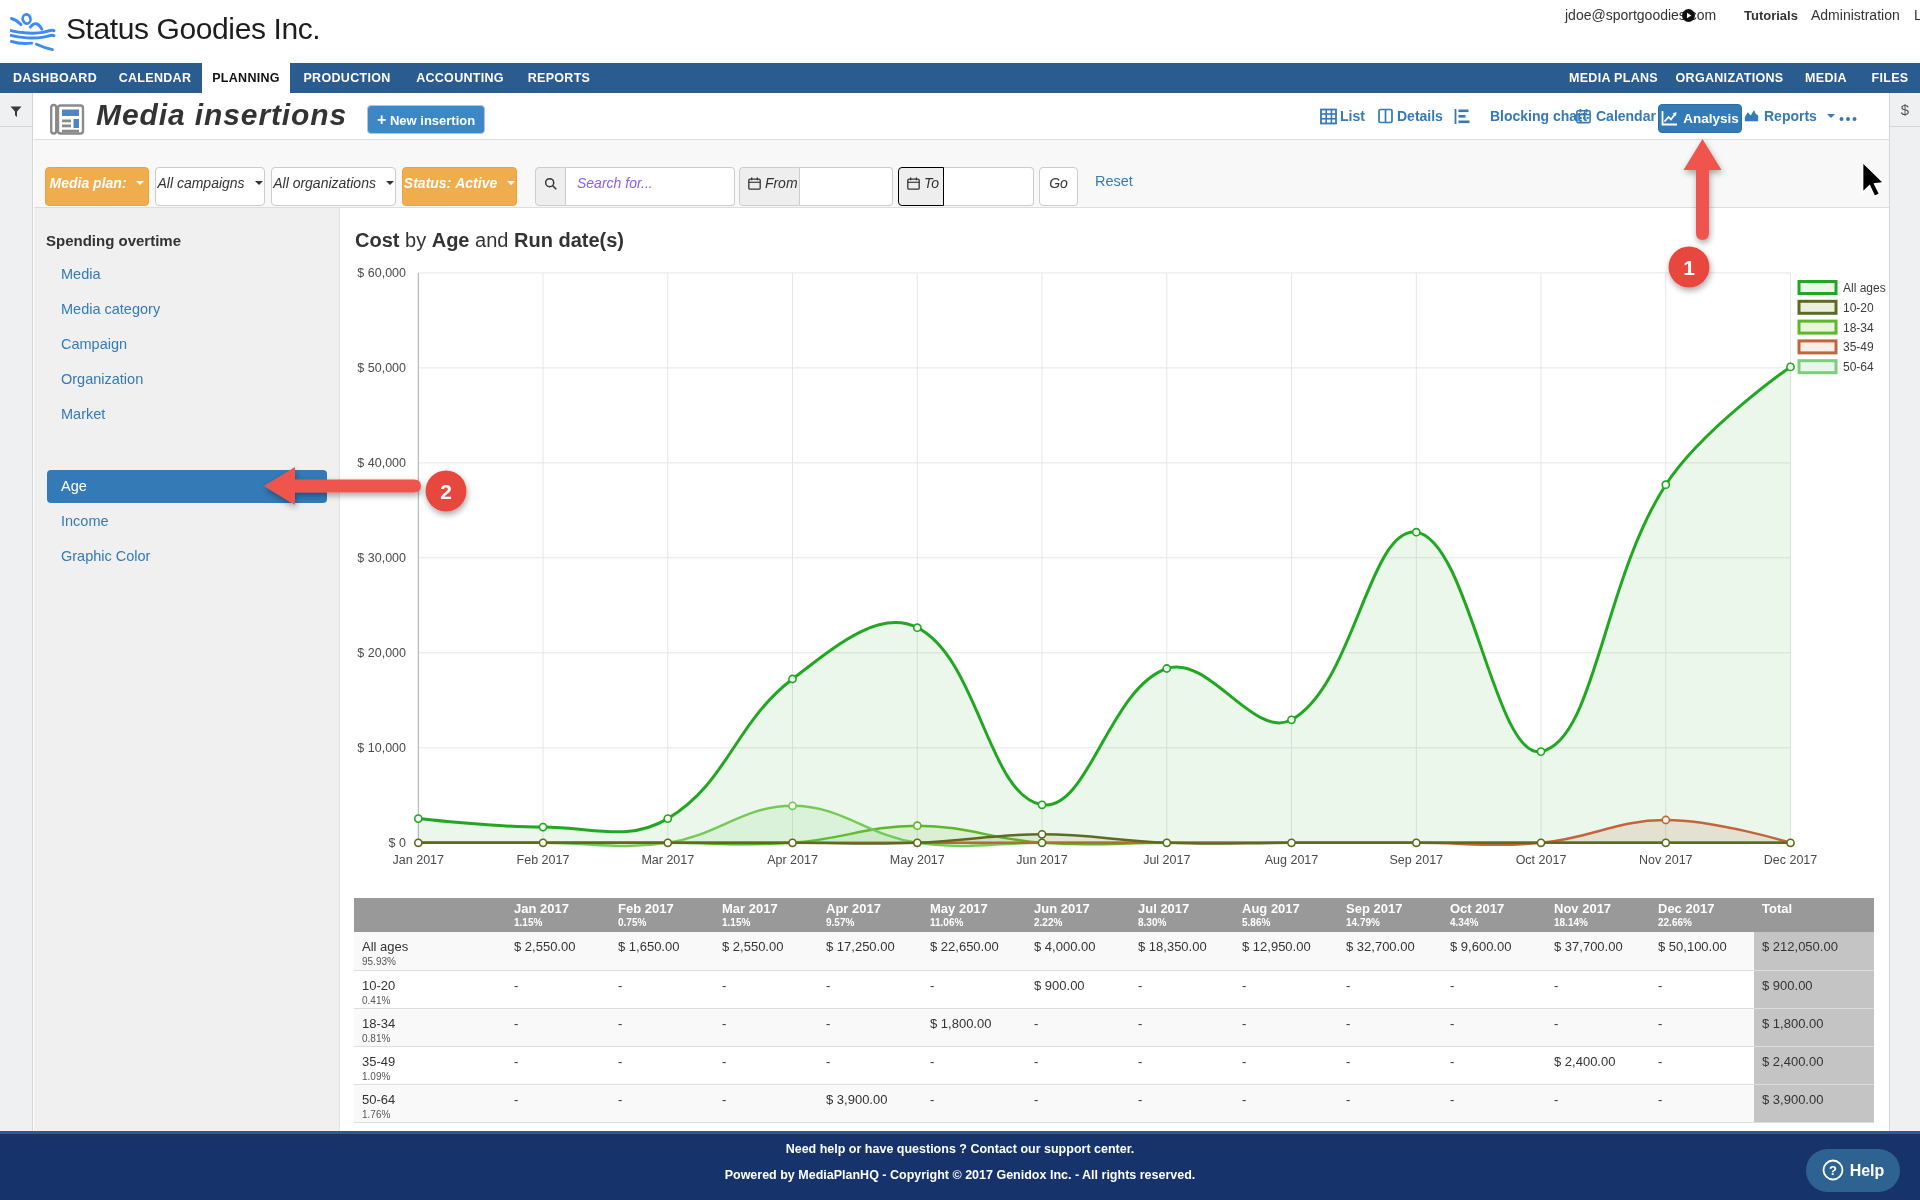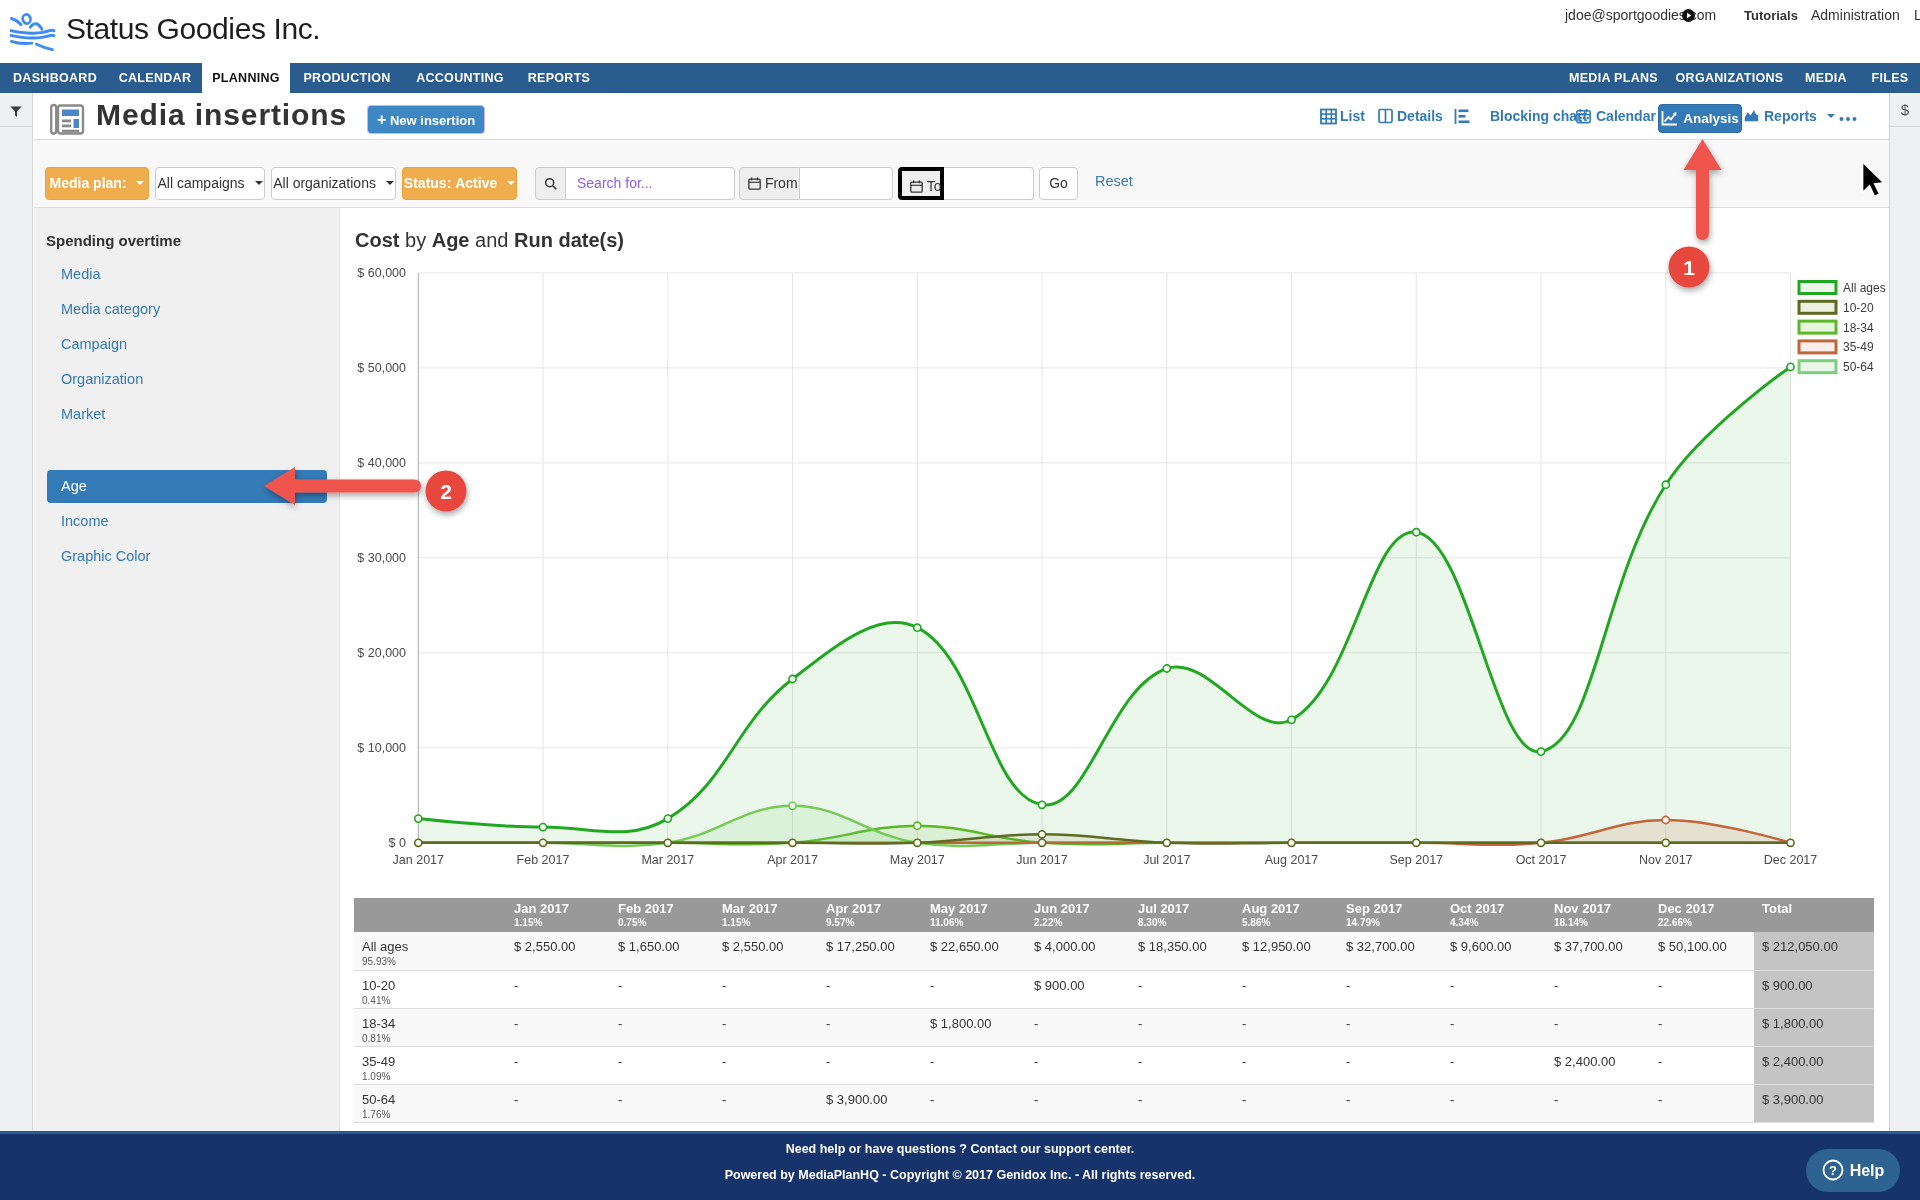--- a/index.html
+++ b/index.html
@@ -18,29 +18,29 @@
 .navtab.act { background:#fff; color:#111; height:31px; }
 
 
 #lstrip { position:absolute; left:0; top:93px; width:33px; height:1038px; background:#eef0f1; border-right:1px solid #d5d5d5; }
 #lstrip .cell { height:34px; border-bottom:1px solid #d5d5d5; position:relative; }
 #rstrip { position:absolute; left:1889px; top:93px; width:31px; height:1038px; background:#eef0f1; border-left:1px solid #d5d5d5; }
 #rstrip .cell { height:34px; border-bottom:1px solid #d5d5d5; text-align:center; line-height:34px; color:#555; font-size:15px; }
 
 
 #toolbar { position:absolute; left:34px; top:93px; width:1855px; height:47px; background:#fff; border-bottom:1px solid #ddd; }
-#pagetitle { position:absolute; left:62px; top:5px; font-size:30px; font-weight:bold; color:#333; letter-spacing:0.9px; }
+#pagetitle { position:absolute; left:62px; top:5px; font-size:30px; font-weight:bold; color:#333; letter-spacing:0.9px;font-style:italic; }
 .tblink { position:absolute; top:15px; font-size:14px; color:#337ab7; font-weight:bold; white-space:nowrap; }
 .tbi { top:15px; }
 #btn-analysis { position:absolute; left:1624px; top:11px; width:84px; height:29px; background:#337ab7; border:1px solid #2e6da4; border-radius:4px; color:#fff; font-size:13.5px; font-weight:bold; text-align:center; line-height:27px; white-space:nowrap; }
 #btn-new { position:absolute; left:333px; top:12px; height:29px; background:#3c87c4; border:1px solid #c4b5fd; border-radius:4px; color:#fff; font-size:13px; font-weight:bold; line-height:27px; padding:0 9px; white-space:nowrap; }
 
 
 #filterbar { position:absolute; left:34px; top:140px; width:1855px; height:68px; background:#f8f8f8; border-bottom:1px solid #ddd; }
-.fbtn { position:absolute; top:27px; height:33px; border-radius:4px; font-size:14px; line-height:31px; }
+.fbtn { position:absolute; top:27px; height:39px; border-radius:4px; font-size:14px; line-height:31px;font-style:italic; }
 .fbtn.orange { background:#f0ad4e; border:1px solid #eea236; color:#fff; font-weight:bold; }
 .fbtn.white { background:#fff; border:1px solid #ccc; color:#333; }
 .caret { display:inline-block; width:0; height:0; border-left:4px solid transparent; border-right:4px solid transparent; border-top:4px solid; vertical-align:middle; margin-left:6px; margin-top:-2px; }
 
 
 #content { position:absolute; left:34px; top:208px; width:1855px; height:923px; background:#fff; }
 #sidebar { position:absolute; left:0; top:0; width:306px; height:923px; background:#f0f0f0; border-right:1px solid #e3e3e3; }
 #sidebar h3 { font-size:15px; font-weight:bold; color:#333; position:absolute; left:12px; top:24px; }
 .sbitem { position:absolute; left:13px; width:280px; height:33px; line-height:33px; padding-left:14px; color:#337ab7; font-size:14.5px; border-radius:4px; }
 .sbitem.sel { background:#337ab7; color:#fff; }
@@ -187,21 +187,21 @@
   <div class="fbtn" style="left:705px; width:154px; display:flex; white-space:nowrap;">
     <span style="width:61px; background:#eee; border:1px solid #ccc; border-radius:4px 0 0 4px; color:#333; padding-left:8px;"><svg width="13" height="13" viewBox="0 0 16 16" style="vertical-align:-2px;">
           <rect x="1" y="2.5" width="14" height="12.5" rx="1.5" fill="none" stroke="#333" stroke-width="1.6"></rect>
           <line x1="4.5" y1="0.5" x2="4.5" y2="4" stroke="#333" stroke-width="1.6"></line>
           <line x1="11.5" y1="0.5" x2="11.5" y2="4" stroke="#333" stroke-width="1.6"></line>
           <line x1="1" y1="6.5" x2="15" y2="6.5" stroke="#333" stroke-width="1.4"></line>
         </svg> From</span>
     <span style="flex:1; background:#fff; border:1px solid #ccc; border-left:0; border-radius:0 4px 4px 0;"></span>
   </div>
   <div class="fbtn" style="left:864px; width:136px; display:flex; white-space:nowrap;">
-    <span style="width:46px; background:#eee; border:4px solid #000000; border-radius:4px 0 0 4px; color:#333; padding-left:8px;"><svg width="13" height="13" viewBox="0 0 16 16" style="vertical-align:-2px;">
+    <span style="width:46px; background:#eee; border:1px solid #000000; border-radius:4px 0 0 4px; color:#333; padding-left:8px;"><svg width="13" height="13" viewBox="0 0 16 16" style="vertical-align:-2px;">
           <rect x="1" y="2.5" width="14" height="12.5" rx="1.5" fill="none" stroke="#333" stroke-width="1.6"></rect>
           <line x1="4.5" y1="0.5" x2="4.5" y2="4" stroke="#333" stroke-width="1.6"></line>
           <line x1="11.5" y1="0.5" x2="11.5" y2="4" stroke="#333" stroke-width="1.6"></line>
           <line x1="1" y1="6.5" x2="15" y2="6.5" stroke="#333" stroke-width="1.4"></line>
         </svg> To</span>
     <span style="flex:1; background:#fff; border:1px solid #ccc; border-left:0; border-radius:0 4px 4px 0;"></span>
   </div>
   <div class="fbtn white" style="left:1005px; width:39px; text-align:center; color:#333;">Go</div>
   <div style="position:absolute; left:1061px; top:33px; color:#337ab7; font-size:14.5px;">Reset</div>
 </div>

